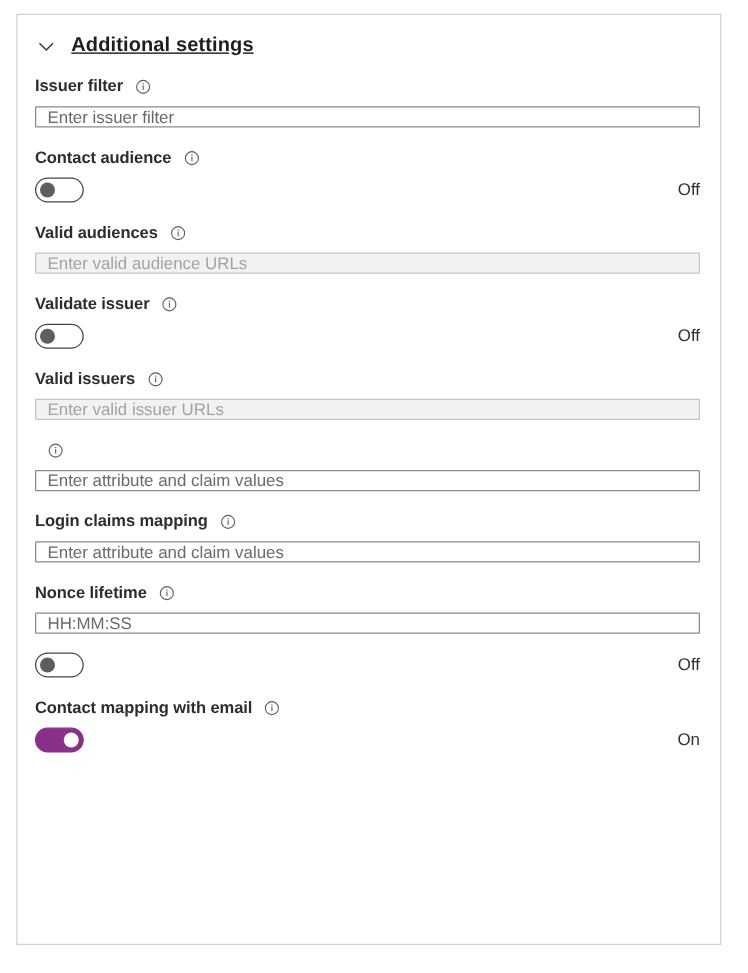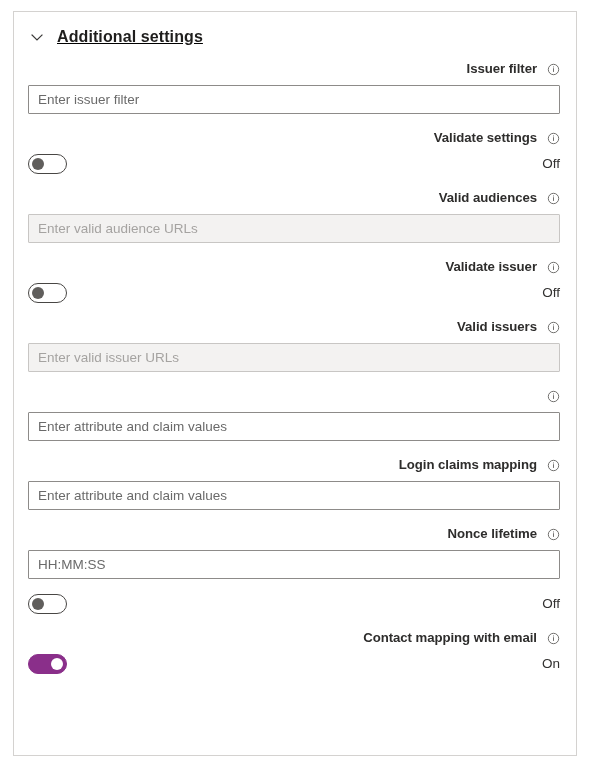--- a/index.html
+++ b/index.html
@@ -61,21 +61,20 @@
   .field {
     margin-top: 15px;
   }
   .field.first { margin-top: 14px; }
 
   .field-label-row {
     display: flex;
     align-items: center;
     height: 18px;
     margin-bottom: 7px;
-    justify-content: flex-end;
   }
 
   .field-label {
     font-size: 13.2px;
     font-weight: 700;
     color: #2e2d2c;
     line-height: 18px;
     letter-spacing: -0.05px;
   }
 
@@ -88,21 +87,21 @@
     margin-left: 9px;
     flex: 0 0 auto;
     cursor: pointer;
   }
   .info-icon svg { display: block; }
 
   .text-input {
     display: block;
     width: 100%;
     box-sizing: border-box;
-    height: 29px;
+    height: 17px;
     padding: 0 9px;
     border: 1px solid #8d8b89;
     border-radius: 1px;
     background: #ffffff;
     font-family: "Liberation Sans", sans-serif;
     font-size: 13.5px;
     color: #323130;
     outline: none;
   }
   .text-input::placeholder {
@@ -188,21 +187,21 @@
               <circle cx="7" cy="7" r="5.6" fill="none" stroke="#605e5c" stroke-width="0.95"></circle>
               <rect x="6.55" y="5.6" width="0.95" height="4.0" fill="#605e5c"></rect>
               <rect x="6.55" y="3.75" width="0.95" height="1.05" fill="#605e5c"></rect>
             </svg>
           </span>
         </div>
         <input type="text" class="text-input" placeholder="Enter issuer filter" style="">
       </div>
       <div class="field">
         <div class="field-label-row">
-          <span class="field-label">Validate settings</span>
+          <span class="field-label">Contact audience</span>
           <span class="info-icon">
             <svg width="13" height="13" viewBox="0 0 14 14" aria-hidden="true">
               <circle cx="7" cy="7" r="5.6" fill="none" stroke="#605e5c" stroke-width="0.95"></circle>
               <rect x="6.55" y="5.6" width="0.95" height="4.0" fill="#605e5c"></rect>
               <rect x="6.55" y="3.75" width="0.95" height="1.05" fill="#605e5c"></rect>
             </svg>
           </span>
         </div>
         <div class="toggle-row">
           <button type="button" class="toggle">

